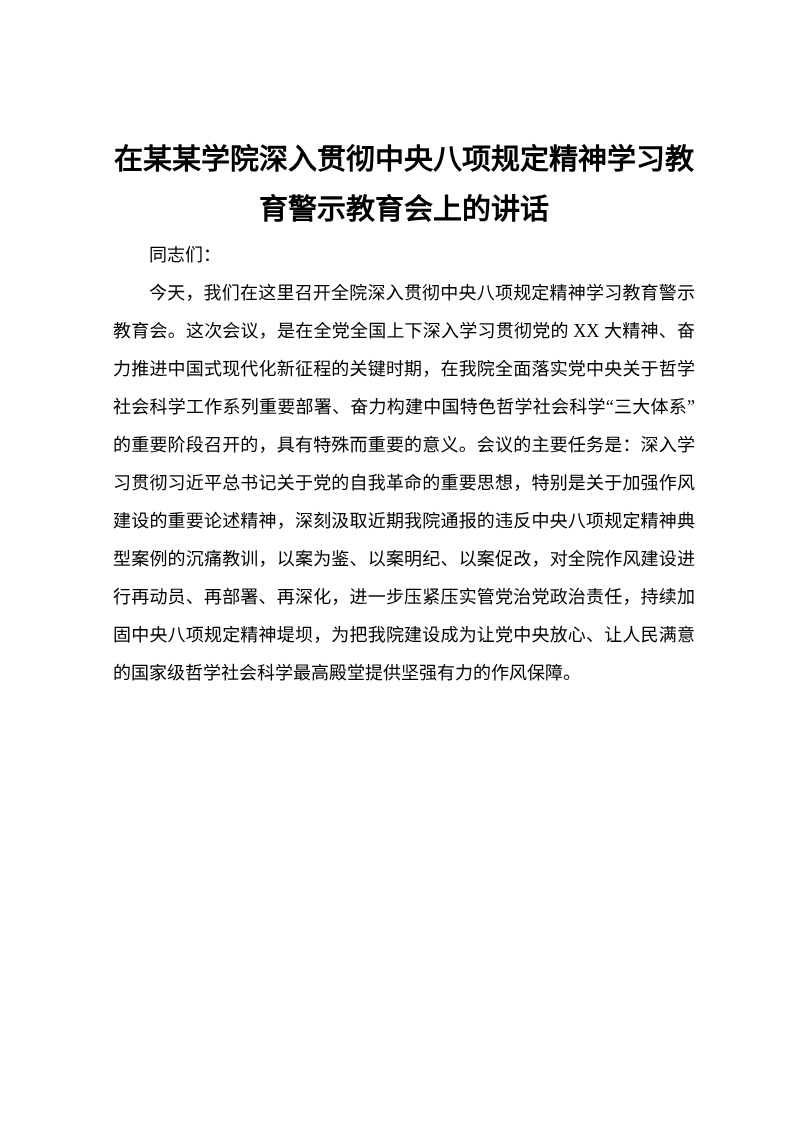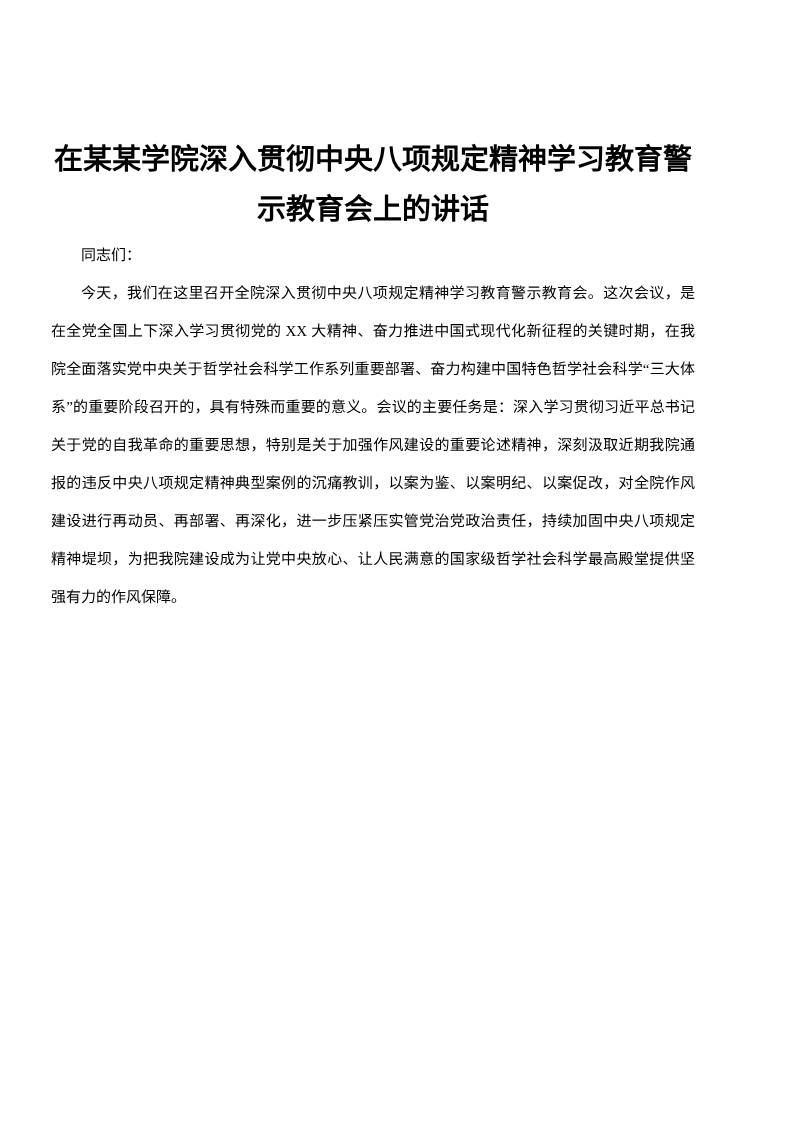--- a/index.html
+++ b/index.html
@@ -8,35 +8,35 @@
     background: #ffffff;
   }
   .page {
     position: relative;
     width: 793px;
     height: 1122px;
     margin: 0;
     background: #ffffff;
     color: #000000;
     box-sizing: border-box;
-    padding: 134px 98px 0 51px;
+    padding: 134px 98px 0 113px;
     font-family: "Liberation Serif", "DejaVu Serif", serif;
     overflow: hidden;
   }
   .doc-title {
     margin: 0 0 2px 0;
     font-size: 29px;
     line-height: 50px;
     font-weight: bold;
     text-align: center;
     letter-spacing: 0;
   }
   .doc-body p {
     margin: 0;
-    font-size: 15px;
+    font-size: 18px;
     line-height: 38px;
     text-align: justify;
     text-justify: inter-ideograph;
     text-indent: 2em;
     word-break: break-all;
   }
 </style>
 </head>
 <body>
 

